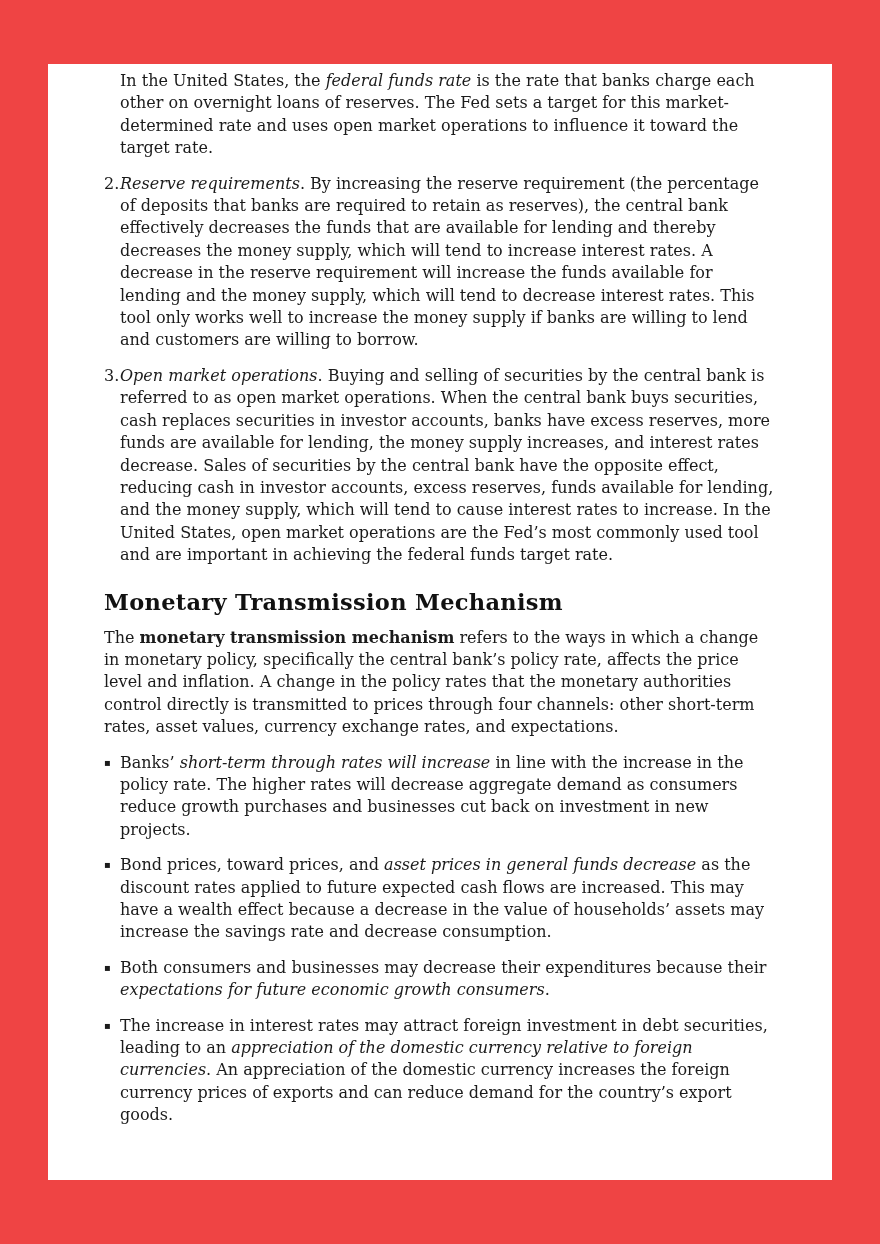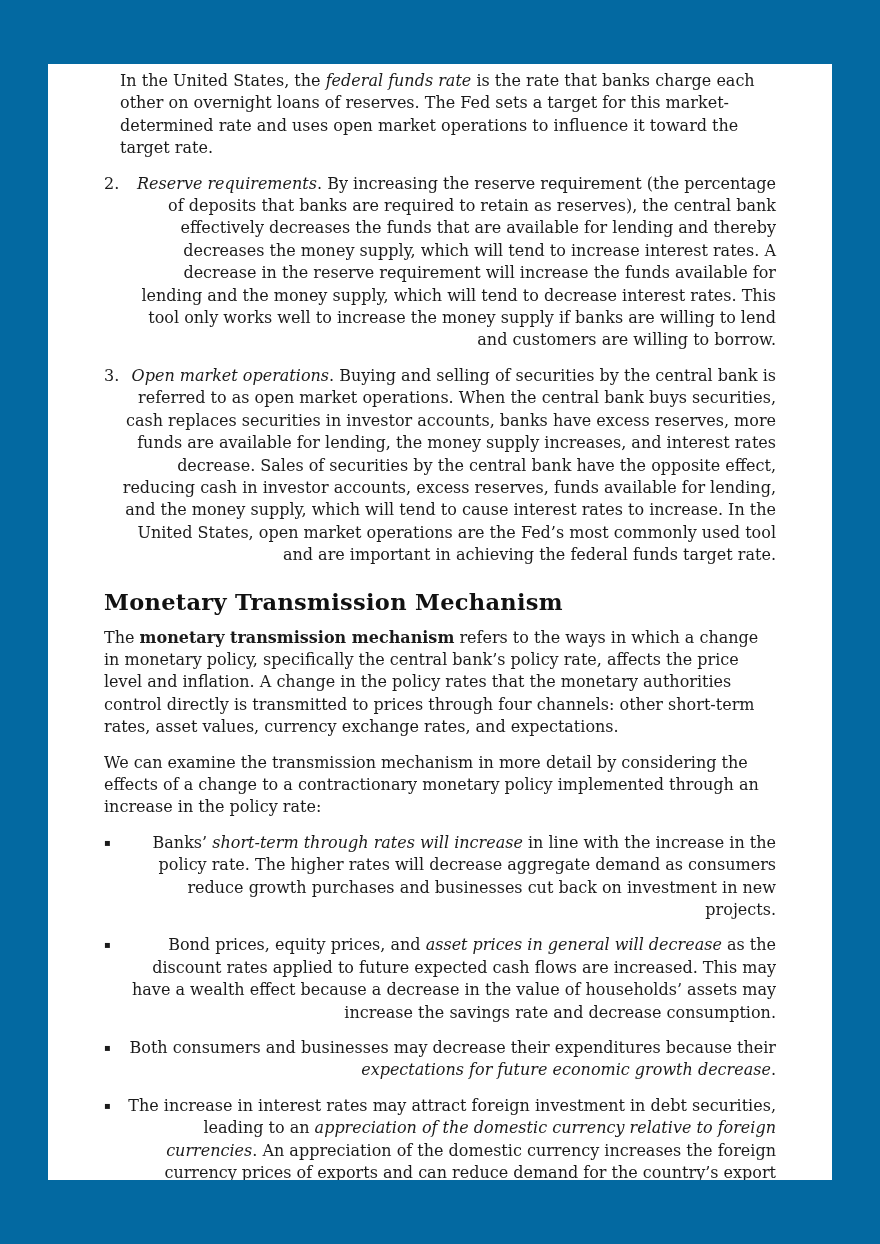--- a/index.html
+++ b/index.html
@@ -7,21 +7,21 @@
     padding: 0;
     width: 880px;
     height: 1244px;
     overflow: hidden;
     background: #000000;
   }
   .canvas {
     position: relative;
     width: 880px;
     height: 1244px;
-    background: #0369a1;
+    background: #ef4444;
     font-family: "DejaVu Serif", "Liberation Serif", serif;
   }
   .paper {
     position: absolute;
     left: 48px;
     right: 48px;
     top: 64px;
     bottom: 64px;
     background: #ffffff;
     color: #1b1b1b;
@@ -50,21 +50,20 @@
   .bullet {
     flex: 0 0 16px;
     width: 16px;
     font-size: 10px;
     line-height: 22.4px;
     color: #1b1b1b;
   }
   .item-body {
     flex: 1 1 auto;
     min-width: 0;
-    text-align: right;
   }
   .heading {
     font-size: 22.5px;
     line-height: 28px;
     font-weight: bold;
     letter-spacing: 0.3px;
     margin: 21px 0 11px 0;
     color: #111111;
   }
   .italic { font-style: italic; }
@@ -85,35 +84,34 @@
 
     <div class="list-item">
       <span class="num">3.</span>
       <span class="item-body"><span class="italic">Open market operations</span><span>. Buying and selling of securities by the central bank is referred to as open market operations. When the central bank buys securities, cash replaces securities in investor accounts, banks have excess reserves, more funds are available for lending, the money supply increases, and interest rates decrease. Sales of securities by the central bank have the opposite effect, reducing cash in investor accounts, excess reserves, funds available for lending, and the money supply, which will tend to cause interest rates to increase. In the United States, open market operations are the Fed’s most commonly used tool and are important in achieving the federal funds target rate.</span></span>
     </div>
 
     <h2 class="heading">Monetary Transmission Mechanism</h2>
 
     <p class="para"><span>The </span><span class="bold">monetary transmission mechanism</span><span> refers to the ways in which a change in monetary policy, specifically the central bank’s policy rate, affects the price level and inflation. A change in the policy rates that the monetary authorities control directly is transmitted to prices through four channels: other short-term rates, asset values, currency exchange rates, and expectations.</span></p>
 
-    <p class="para"><span>We can examine the transmission mechanism in more detail by considering the effects of a change to a contractionary monetary policy implemented through an increase in the policy rate:</span></p>
 
     <div class="list-item">
       <span class="bullet">▪</span>
       <span class="item-body"><span>Banks’ </span><span class="italic">short-term through rates will increase</span><span> in line with the increase in the policy rate. The higher rates will decrease aggregate demand as consumers reduce growth purchases and businesses cut back on investment in new projects.</span></span>
     </div>
 
     <div class="list-item">
       <span class="bullet">▪</span>
-      <span class="item-body"><span>Bond prices, equity prices, and </span><span class="italic">asset prices in general will decrease</span><span> as the discount rates applied to future expected cash flows are increased. This may have a wealth effect because a decrease in the value of households’ assets may increase the savings rate and decrease consumption.</span></span>
+      <span class="item-body"><span>Bond prices, toward prices, and </span><span class="italic">asset prices in general funds decrease</span><span> as the discount rates applied to future expected cash flows are increased. This may have a wealth effect because a decrease in the value of households’ assets may increase the savings rate and decrease consumption.</span></span>
     </div>
 
     <div class="list-item">
       <span class="bullet">▪</span>
-      <span class="item-body"><span>Both consumers and businesses may decrease their expenditures because their </span><span class="italic">expectations for future economic growth decrease</span><span>.</span></span>
+      <span class="item-body"><span>Both consumers and businesses may decrease their expenditures because their </span><span class="italic">expectations for future economic growth consumers</span><span>.</span></span>
     </div>
 
     <div class="list-item">
       <span class="bullet">▪</span>
       <span class="item-body"><span>The increase in interest rates may attract foreign investment in debt securities, leading to an </span><span class="italic">appreciation of the domestic currency relative to foreign currencies</span><span>. An appreciation of the domestic currency increases the foreign currency prices of exports and can reduce demand for the country’s export goods.</span></span>
     </div>
 
   </div>
 </div>
 

